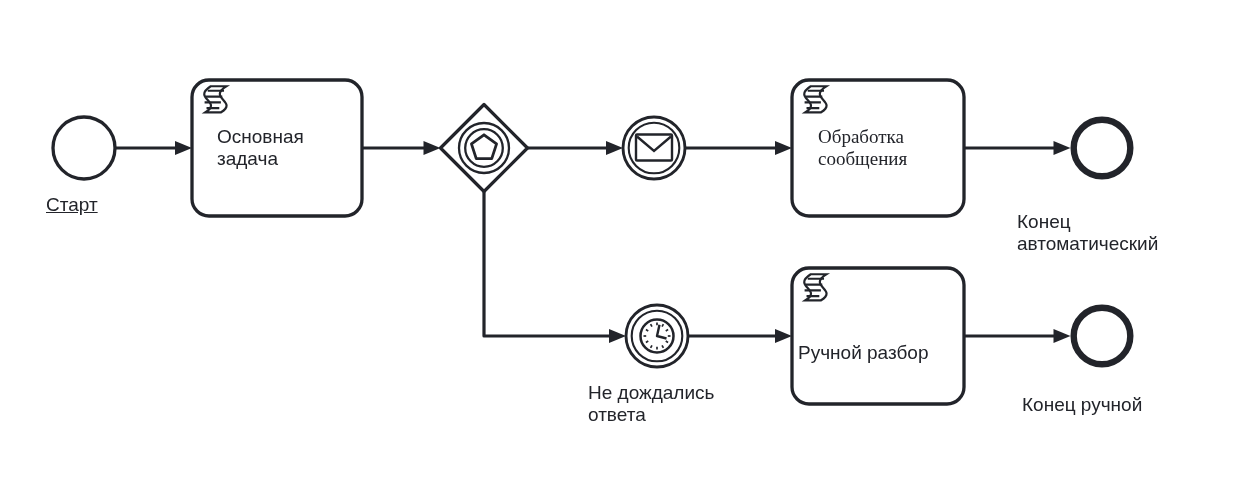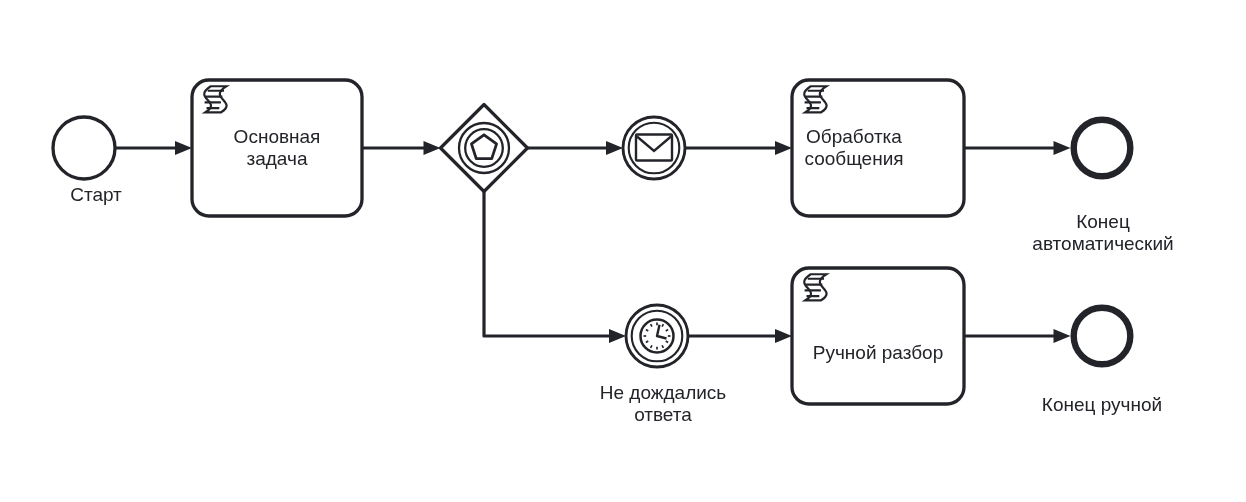--- a/index.html
+++ b/index.html
@@ -18,21 +18,20 @@
   #diagram-svg {
     position: absolute;
     left: 0;
     top: 0;
   }
   .bpmn-label {
     position: absolute;
     color: #22242a;
     font-size: 19px;
     line-height: 22px;
-    text-align: center;
     white-space: normal;
     user-select: none;
   }
 </style>
 </head>
 <body>
 
 <div id="canvas">
 
   <svg id="diagram-svg" width="1246" height="502" viewBox="0 0 1246 502">
@@ -135,25 +134,25 @@
         <g transform="translate(799,273) scale(1.75)" stroke-width="1.25">
           <path d="M 12.6,15.6 c 10,-6.3 -8,-7.9 3,-14.9 l -8.9,0 c -11,7 7,8.7 -3,14.9 z" fill="#ffffff"></path>
           <path d="M 5.0,3.3 L 14.3,3.3 M 4.0,6.6 L 13.3,6.6 M 3.2,9.9 L 12.5,9.9 M 4.3,13.2 L 11.6,13.2"></path>
         </g>
       </g>
 
       <circle cx="1102" cy="336" r="28.3" fill="#ffffff" stroke-width="6.4"></circle>
     </g>
   </svg>
 
-  <div class="bpmn-label" style="left:46px; top:184px; width:100px;">Старт</div>
+  <div class="bpmn-label" style="left:46px; top:194px; width:100px;text-decoration:underline;">Старт</div>
 
   <div class="bpmn-label" style="left:217px; top:126px; width:120px;">Основная задача</div>
 
-  <div class="bpmn-label" style="left:794px; top:126px; width:120px;">Обработка сообщения</div>
+  <div class="bpmn-label" style="left:818px; top:126px; width:120px;font-family:Liberation Serif, serif;">Обработка сообщения</div>
 
   <div class="bpmn-label" style="left:798px; top:342px; width:160px;">Ручной разбор</div>
 
   <div class="bpmn-label" style="left:1017px; top:211px; width:172px;">Конец автоматический</div>
 
   <div class="bpmn-label" style="left:588px; top:382px; width:150px;">Не дождались ответа</div>
 
   <div class="bpmn-label" style="left:1022px; top:394px; width:160px;">Конец ручной</div>
 
 </div>

